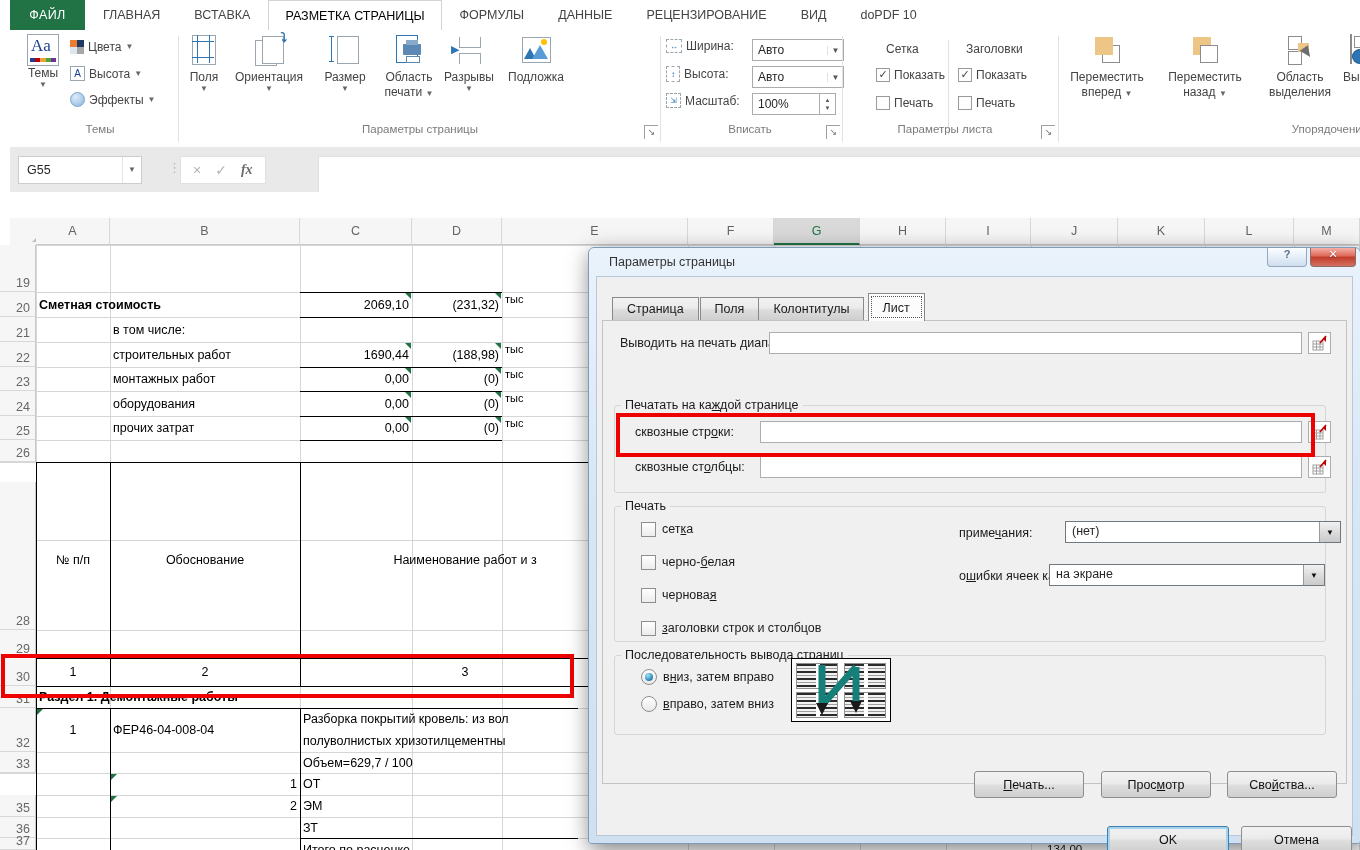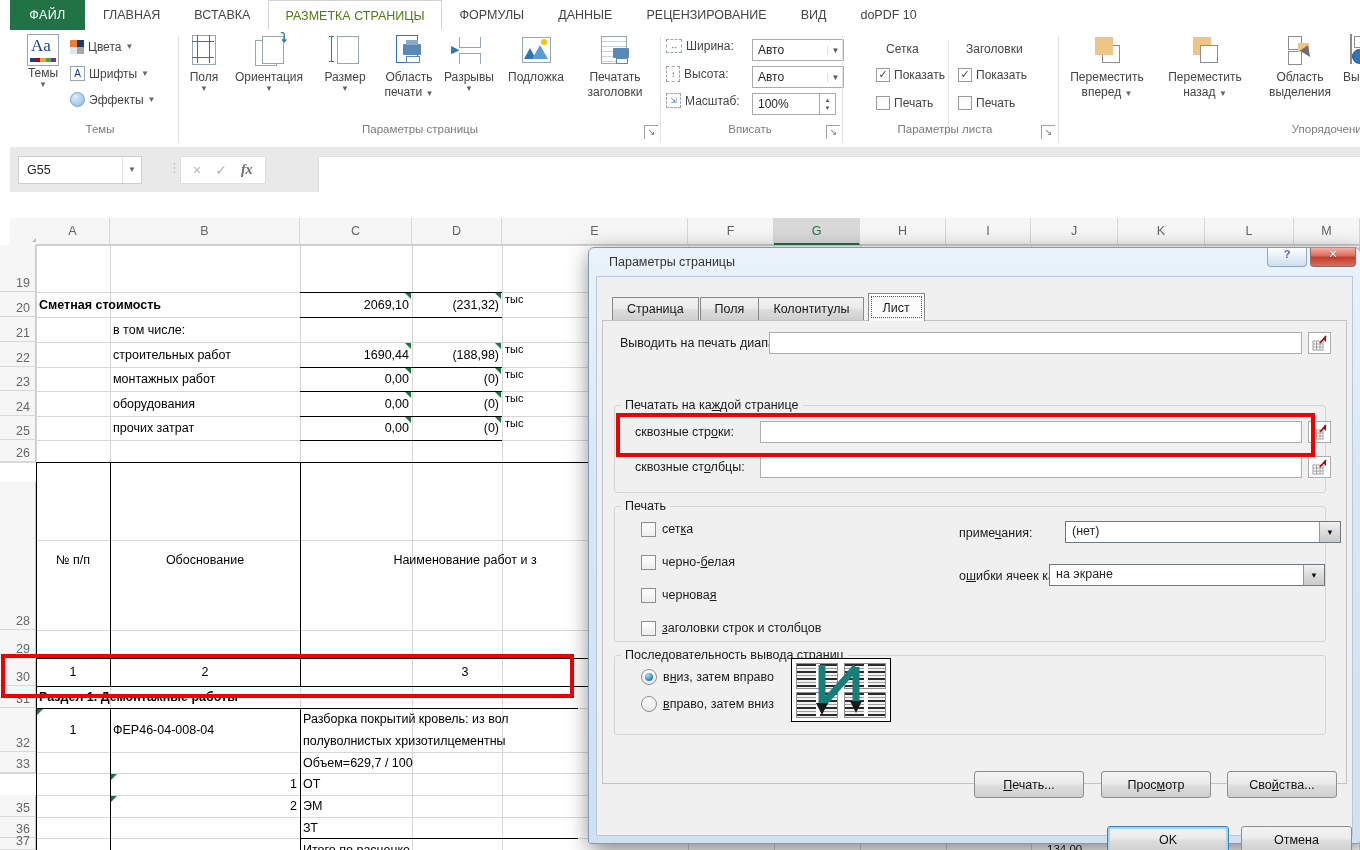--- a/index.html
+++ b/index.html
@@ -5,21 +5,21 @@
   html,body{margin:0;padding:0;background:#fff;}
   #app{position:relative;width:1360px;height:850px;overflow:hidden;
        font-family:"Liberation Sans","DejaVu Sans",sans-serif;color:#262626;
        -webkit-font-smoothing:antialiased;}
   .abs{position:absolute;margin-left:10px;}
   
   .tabstrip{left:0;top:0;width:1360px;height:30px;background:#fff;display:flex;align-items:stretch;}
   .ftab{width:75px;background:#217346;color:#fff;display:flex;align-items:center;justify-content:center;
         font-size:12.5px;letter-spacing:.4px;cursor:pointer;}
   .rtab{padding:4px 16px;display:flex;align-items:center;font-size:12.5px;color:#444;cursor:pointer;margin-left:2px;}
-  .rtab.active{color:#4d7c0f;background:#fff;border:1px solid #d4d4d4;border-bottom:none;position:relative;z-index:2;}
+  .rtab.active{color:#000000;background:#fff;border:1px solid #d4d4d4;border-bottom:none;position:relative;z-index:2;}
   
   .ribbon{left:0;top:30px;width:1360px;height:117px;background:#fff;border-bottom:1px solid #d2d2d2;}
   .gsep{position:absolute;top:6px;width:1px;height:106px;background:#e2e2e2;}
   .glabel{position:absolute;top:93px;font-size:11.5px;color:#7b7b7b;text-align:center;white-space:nowrap;}
   .launcher{position:absolute;top:95px;width:13px;height:13px;border-top:1px solid #a0a0a0;border-left:1px solid #a0a0a0;
             color:#707070;font-size:9px;line-height:13px;text-align:center;cursor:pointer;}
   .bigbtn{position:absolute;top:4px;display:flex;flex-direction:column;align-items:center;cursor:pointer;font-size:12px;color:#444;}
   .bigbtn .lbl{line-height:15px;white-space:nowrap;}
   .caret{font-size:8px;color:#666;line-height:8px;}
   .smallbtn{position:absolute;display:flex;align-items:center;gap:4px;font-size:12px;color:#444;cursor:pointer;white-space:nowrap;}
@@ -146,21 +146,21 @@
     </div>
     <div class="smallbtn" style="left:60px;top:10px;">
       <span style="width:14px;height:14px;display:inline-block;
         background:conic-gradient(#1f3864 0 25%,#a6a6a6 25% 50%,#dce6f1 50% 75%,#ed7d31 75%);"></span>
       <span>Цвета</span>
         <span class="caret">▼</span>
     </div>
     <div class="smallbtn" style="left:60px;top:36px;">
       <span style="width:13px;height:13px;border:1px solid #9aa7b0;
         display:inline-flex;align-items:center;justify-content:center;font-size:10px;color:#1c3f94;">А</span>
-      <span>Шрифты</span>
+      <span>Высота</span>
         <span class="caret">▼</span>
     </div>
     <div class="smallbtn" style="left:60px;top:62px;">
       <span style="width:13px;height:13px;border-radius:50%;
         background:radial-gradient(circle at 35% 30%,#dcecfb,#8ab6e0);border:1px solid #7ba2c8;display:inline-block;"></span>
       <span>Эффекты</span>
         <span class="caret">▼</span>
     </div>
     <div class="glabel" style="left:40px;width:100px;">Темы</div>
     <div class="gsep" style="left:168px;"></div>
@@ -215,31 +215,20 @@
         <span class="caret">▼</span>
     </div>
     <div class="bigbtn" style="left:490px;width:72px;">
       <div class="icon30">
         <div style="position:absolute;left:2px;top:3px;width:27px;height:24px;border:1px solid #9aa7b0;background:#fff;"></div>
         <div style="position:absolute;left:4px;top:14px;width:0;height:0;border-style:solid;border-width:0 6px 11px 6px;border-color:transparent transparent #2e75b6 transparent;"></div>
         <div style="position:absolute;left:12px;top:11px;width:0;height:0;border-style:solid;border-width:0 8px 14px 8px;border-color:transparent transparent #5b9bd5 transparent;"></div>
         <div style="position:absolute;right:5px;top:5px;width:6px;height:6px;border-radius:50%;background:#ffc000;"></div>
       </div>
       <span class="lbl">Подложка</span>
-    </div>
-    <div class="bigbtn" style="left:566px;width:78px;">
-      <div class="icon30">
-        <div style="position:absolute;left:2px;top:2px;width:24px;height:26px;border:1px solid #9aa7b0;background:
-             repeating-linear-gradient(180deg,#fff 0 4px,#c9d4dd 4px 5px),
-             linear-gradient(180deg,#e26b5f 0 4px,transparent 4px);"></div>
-        <div style="position:absolute;left:14px;top:14px;width:16px;height:10px;background:#5b88b4;border-radius:1px;"></div>
-        <div style="position:absolute;left:17px;top:24px;width:10px;height:4px;background:#fff;border:1px solid #5b88b4;"></div>
-      </div>
-      <span class="lbl">Печатать</span>
-      <span class="lbl">заголовки</span>
     </div>
     <div class="glabel" style="left:300px;width:220px;">Параметры страницы</div>
     <div class="launcher" style="left:634px;">↘</div>
     <div class="gsep" style="left:650px;"></div>
 
     <div class="smallbtn" style="left:656px;top:9px;">
       <span style="width:14px;height:12px;border:1px dashed #9aa7b0;display:inline-flex;align-items:center;justify-content:center;font-size:8px;color:#2e75b6;">↔</span>
       <span>Ширина:</span>
     </div>
     <div class="rcombo abs" style="left:732px;top:9px;width:90px;">

